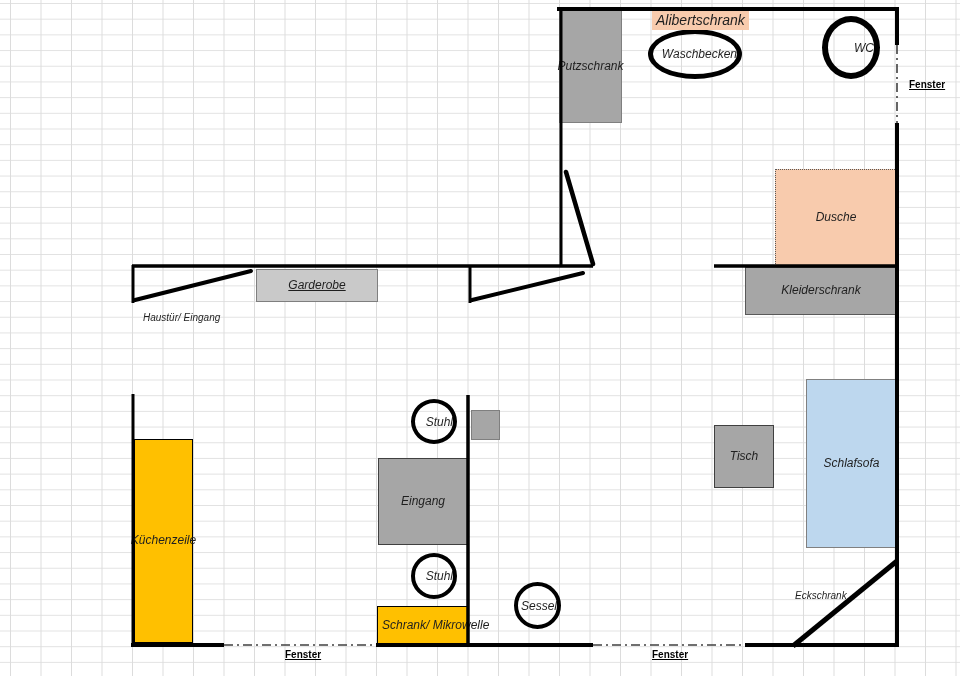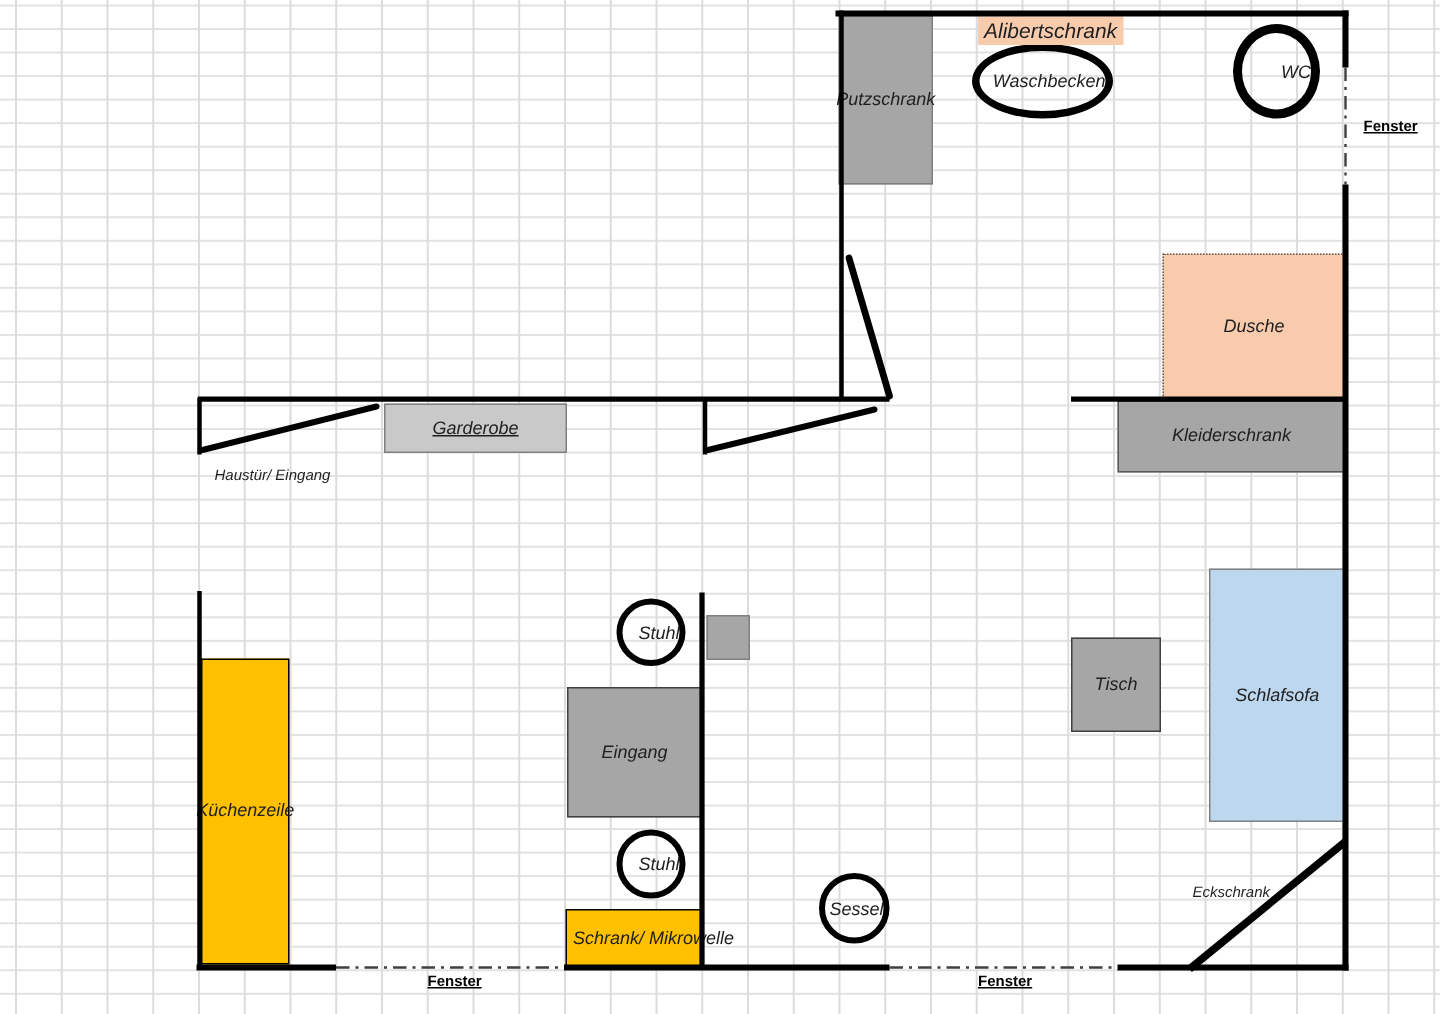--- a/index.html
+++ b/index.html
@@ -100,21 +100,21 @@
       </div>
       <div class="circ" style="left: 822px; top: 16px; width: 58px; height: 63px; border: 6px solid rgb(0, 0, 0);">
         <span>WC</span>
       </div>
       <div class="circ" style="left: 411px; top: 399px; width: 46px; height: 45px; border: 4.5px solid rgb(0, 0, 0);">
         <span>Stuhl</span>
       </div>
       <div class="circ" style="left: 411px; top: 553px; width: 46px; height: 46px; border: 4.5px solid rgb(0, 0, 0);">
         <span>Stuhl</span>
       </div>
-      <div class="circ" style="left: 514px; top: 582px; width: 47px; height: 47px; border: 4.5px solid rgb(0, 0, 0); margin-left: 32px;">
+      <div class="circ" style="left: 514px; top: 582px; width: 47px; height: 47px; border: 4.5px solid rgb(0, 0, 0);">
         <span>Sessel</span>
       </div>
       <div class="anno highlight" style="left: 652px; top: 11px; background: rgb(248, 203, 173);">Alibertschrank</div>
       <div class="anno plain" style="left: 143px; top: 312px;">Haustür/ Eingang</div>
       <div class="anno plain" style="left: 795px; top: 590px;">Eckschrank</div>
       <div class="anno window" style="left: 909px; top: 79px;">Fenster</div>
       <div class="anno window" style="left: 285px; top: 649px;">Fenster</div>
       <div class="anno window" style="left: 652px; top: 649px;">Fenster</div>
     </div>
 </div>

